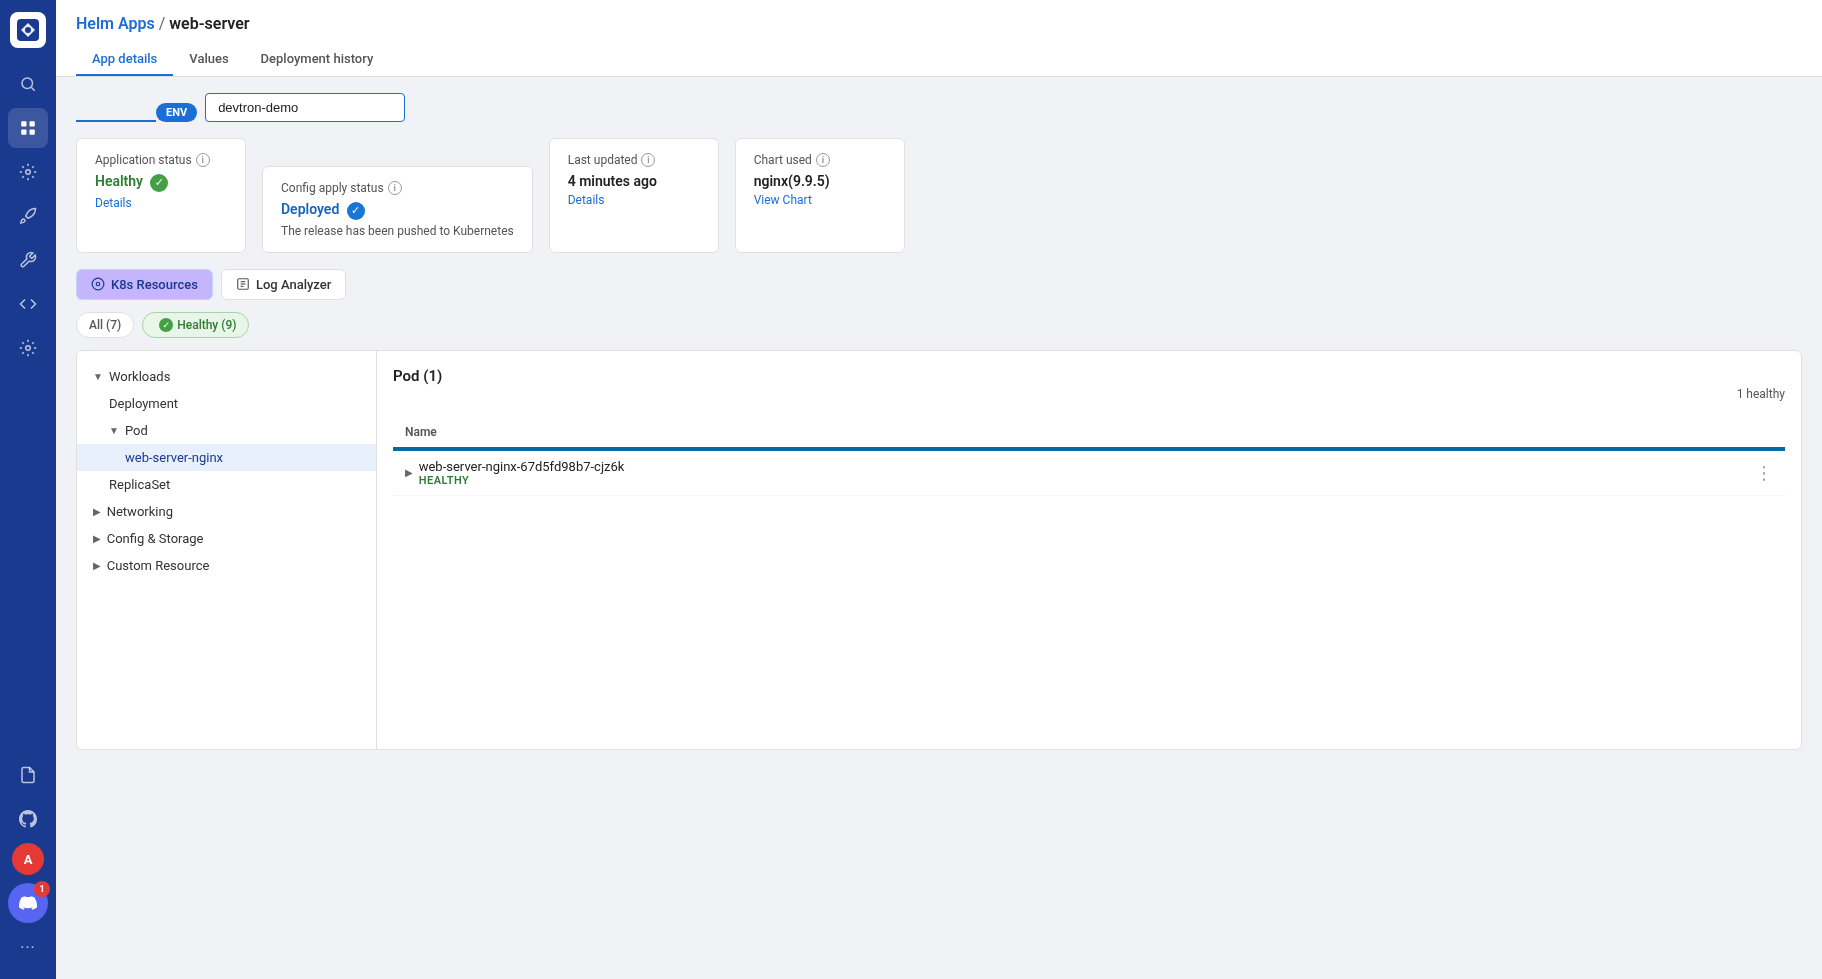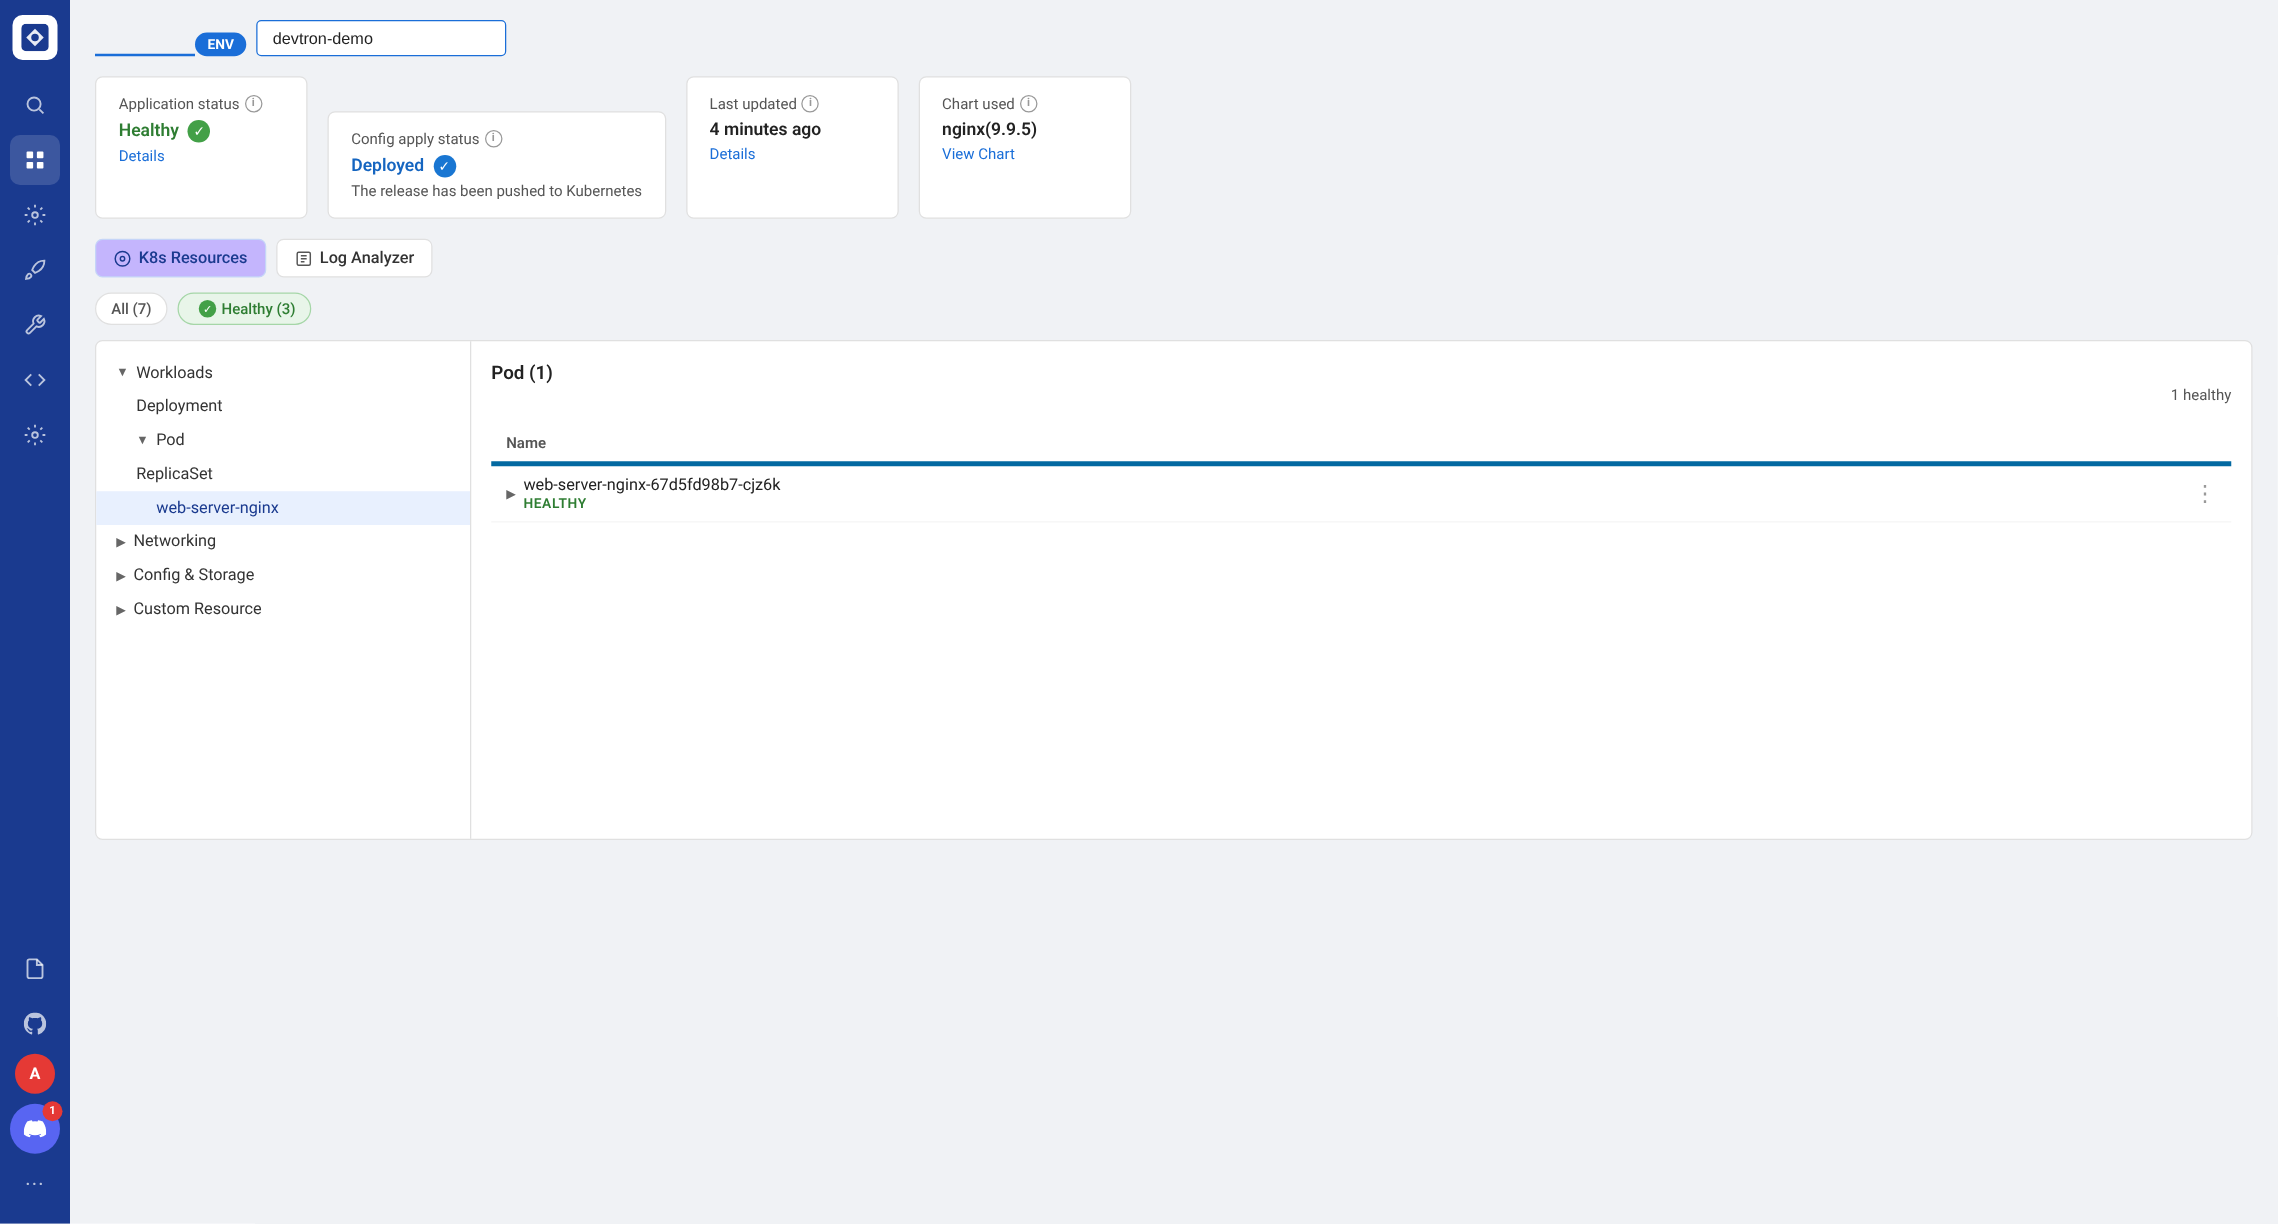--- a/index.html
+++ b/index.html
@@ -415,20 +415,32 @@
         </svg>
       <span class="badge-count">1</span>
     </div>
     <div class="sidebar-icon">
       <span style="color:rgba(255,255,255,0.7); font-size:16px; letter-spacing:1px;">···</span>
     </div>
   </div>
 </div>
 
 <div class="main">
+  <div class="header">
+    <div class="breadcrumb">
+      <span class="breadcrumb-link">Helm Apps</span>
+      <span class="breadcrumb-sep">/</span>
+      <span class="breadcrumb-current">web-server</span>
+    </div>
+    <div class="tabs">
+      <div class="tab active">App details</div>
+      <div class="tab">Values</div>
+      <div class="tab">Deployment history</div>
+    </div>
+  </div>
 
   <div class="body">
 
     <div class="env-pipeline">
       <div class="pipeline-line"></div>
       <span class="env-badge">ENV</span>
       <input class="env-input" value="devtron-demo" readonly="" style="">
     </div>
 
     <div class="status-cards">
@@ -492,44 +504,44 @@
             <line x1="8" y1="16" x2="13" y2="16"></line>
           </svg>
         <span>Log Analyzer</span>
       </div>
     </div>
 
     <div class="filter-bar">
       <div class="filter-badge">All (7)</div>
       <div class="filter-badge active-green">
         <span class="check-icon" style="width:14px;height:14px;font-size:9px;">✓</span>
-        <span>Healthy (3)</span>
+        <span>Healthy (9)</span>
       </div>
     </div>
 
     <div class="content-area">
 
       <div class="tree-sidebar">
 
         <div class="tree-item">
           <span class="caret">▼</span>
           <span>Workloads</span>
         </div>
         <div class="tree-item tree-indent-1">
           <span>Deployment</span>
         </div>
         <div class="tree-item tree-indent-1">
           <span class="caret">▼</span>
           <span>Pod</span>
         </div>
+        <div class="tree-item tree-indent-2 selected">
+          <span>web-server-nginx</span>
+        </div>
         <div class="tree-item tree-indent-1">
           <span>ReplicaSet</span>
-        </div>
-        <div class="tree-item tree-indent-2 selected">
-          <span>web-server-nginx</span>
         </div>
 
         <div class="tree-item">
           <span class="caret">▶</span>
           <span>Networking</span>
         </div>
 
         <div class="tree-item">
           <span class="caret">▶</span>
           <span>Config &amp; Storage</span>

